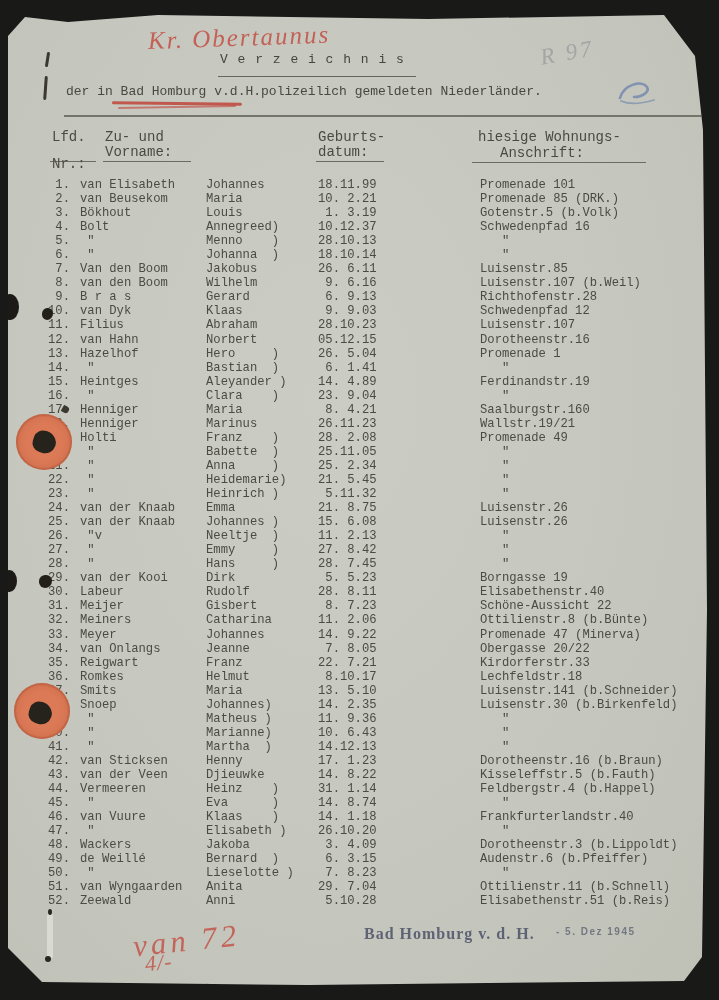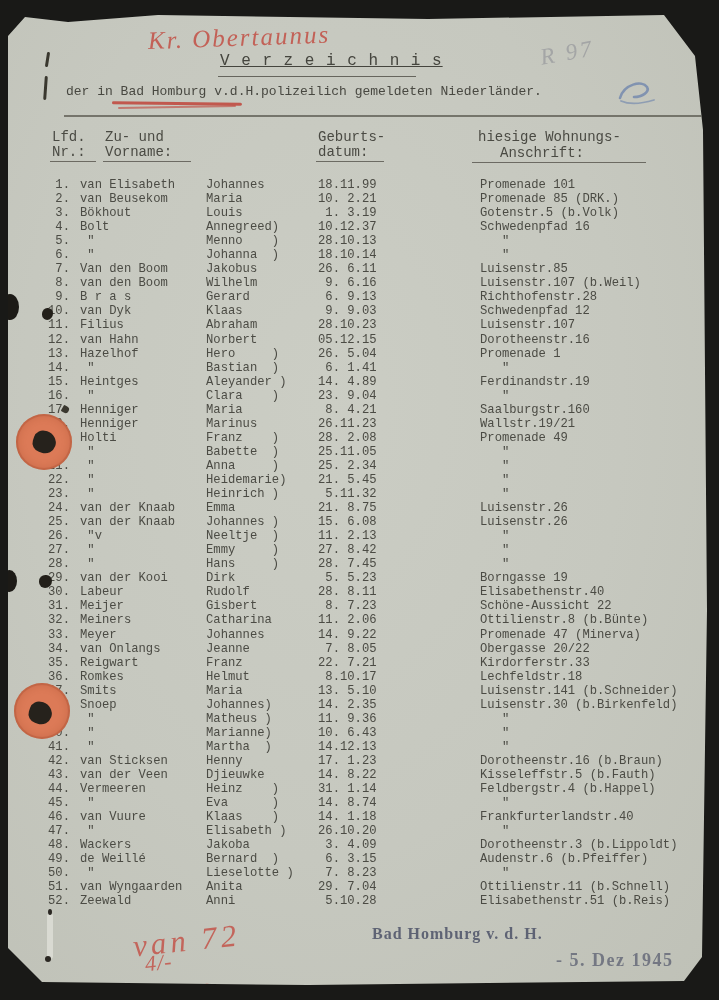--- a/index.html
+++ b/index.html
@@ -11,21 +11,21 @@
     overflow:hidden;
   }
   .abs{position:absolute;}
   
   #hw-top{left:140px;top:12px;width:290px;font-family:"Liberation Serif",serif;font-style:italic;
     font-size:25px;color:#c24b40;opacity:.82;transform:rotate(-2deg);letter-spacing:2px;white-space:pre;}
   
   #pencil{left:532px;top:30px;font-family:"Liberation Serif",serif;font-style:italic;
     font-size:23px;color:#8e8f96;opacity:.6;transform:rotate(-10deg);letter-spacing:3px;}
   
-  #title{left:212px;top:42px;font-size:16px;letter-spacing:1px;white-space:pre;color:#45453e;text-decoration:underline;}
+  #title{left:212px;top:42px;font-size:13px;letter-spacing:1px;white-space:pre;color:#45453e;}
   #title-underline{left:210px;top:66px;width:198px;height:1.4px;background:#55534b;opacity:.85;}
   
   #subtitle{left:58px;top:74px;font-size:13px;white-space:pre;color:#484841;}
   #red-underline-a{left:104px;top:92px;width:130px;height:2.6px;background:#c0443a;opacity:.85;transform:rotate(.6deg);border-radius:2px;}
   #red-underline-b{left:110px;top:96px;width:118px;height:2px;background:#c0443a;opacity:.6;transform:rotate(-1deg);border-radius:2px;}
   
   #blue-mark{left:606px;top:68px;opacity:.75;}
   
   #rule{left:56px;top:105px;width:640px;height:1.5px;background:#5a584f;opacity:.75;}
   
@@ -44,24 +44,24 @@
   .ring .hole{position:absolute;left:17px;top:17px;width:23px;height:22px;background:#26221c;
     border-radius:46% 58% 52% 44%;transform:rotate(18deg);}
   
   .blob{background:#23201a;border-radius:50% 45% 55% 48%;z-index:6;}
   .edgeblob{background:#1c1a16;border-radius:50%;z-index:6;}
   .penmark{background:#3a382f;border-radius:2px;z-index:4;}
   
   #slit{left:39px;top:903px;width:6px;height:46px;background:#d9dad2;border-radius:3px;z-index:3;}
   .slitdot{background:#2a2722;border-radius:50%;z-index:4;}
   
-  #stamp{left:364px;top:915px;font-family:"Liberation Serif",serif;font-weight:bold;
+  #stamp{left:356px;top:915px;font-family:"Liberation Serif",serif;font-weight:bold;
     font-size:16px;color:#4d5268;opacity:.85;letter-spacing:1px;white-space:pre;}
-  #stamp-date{left:548px;top:940px;font-family:Liberation Serif, serif;font-weight:bold;
-    font-size:18px;color:#565b6e;opacity:.72;letter-spacing:1.5px;white-space:pre;}
+  #stamp-date{left:548px;top:916px;font-family:Liberation Sans, sans-serif;font-weight:bold;
+    font-size:10px;color:#565b6e;opacity:.72;letter-spacing:1.5px;white-space:pre;}
   
   #hw-bottom{left:104px;top:896px;transform:rotate(-6deg);color:#c3544a;opacity:.85;
     font-family:"Liberation Serif",serif;font-style:italic;white-space:pre;z-index:5;}
   #hw-bottom .p1{font-size:31px;letter-spacing:4px;}
   #hw-bottom .p2{font-size:22px;position:relative;top:-12px;letter-spacing:1px;margin-left:10px;}
   #hw-bottom .p3{font-size:29px;letter-spacing:9px;margin-left:14px;position:relative;top:-6px;}
 </style>
 </head>
 <body>
 
@@ -80,21 +80,21 @@
     <div class="abs" id="red-underline-b"></div>
 
     <svg class="abs" id="blue-mark" width="46" height="30" viewBox="0 0 46 30">
       <path d="M6,20 C10,6 28,2 33,9 C36,14 28,19 20,19" fill="none" stroke="#6b82ad" stroke-width="2.6" stroke-linecap="round"></path>
       <path d="M7,23 C16,27 30,25 40,22" fill="none" stroke="#6b82ad" stroke-width="1.8" stroke-linecap="round" opacity=".8"></path>
     </svg>
 
     <div class="abs" id="rule"></div>
 
     <div class="abs hdr" style="left:44px;top:119px;">Lfd.</div>
-    <div class="abs hdr" style="left:44px;top:134px;">Nr.:</div>
+    <div class="abs hdr" style="left:44px;top:146px;">Nr.:</div>
     <div class="abs hline" style="left:42px;top:151px;width:46px;"></div>
 
     <div class="abs hdr" style="left:97px;top:119px;">Zu- und</div>
     <div class="abs hdr" style="left:97px;top:134px;">Vorname:</div>
     <div class="abs hline" style="left:95px;top:151px;width:88px;"></div>
 
     <div class="abs hdr" style="left:310px;top:119px;">Geburts-</div>
     <div class="abs hdr" style="left:310px;top:134px;">datum:</div>
     <div class="abs hline" style="left:308px;top:151px;width:68px;"></div>
 

